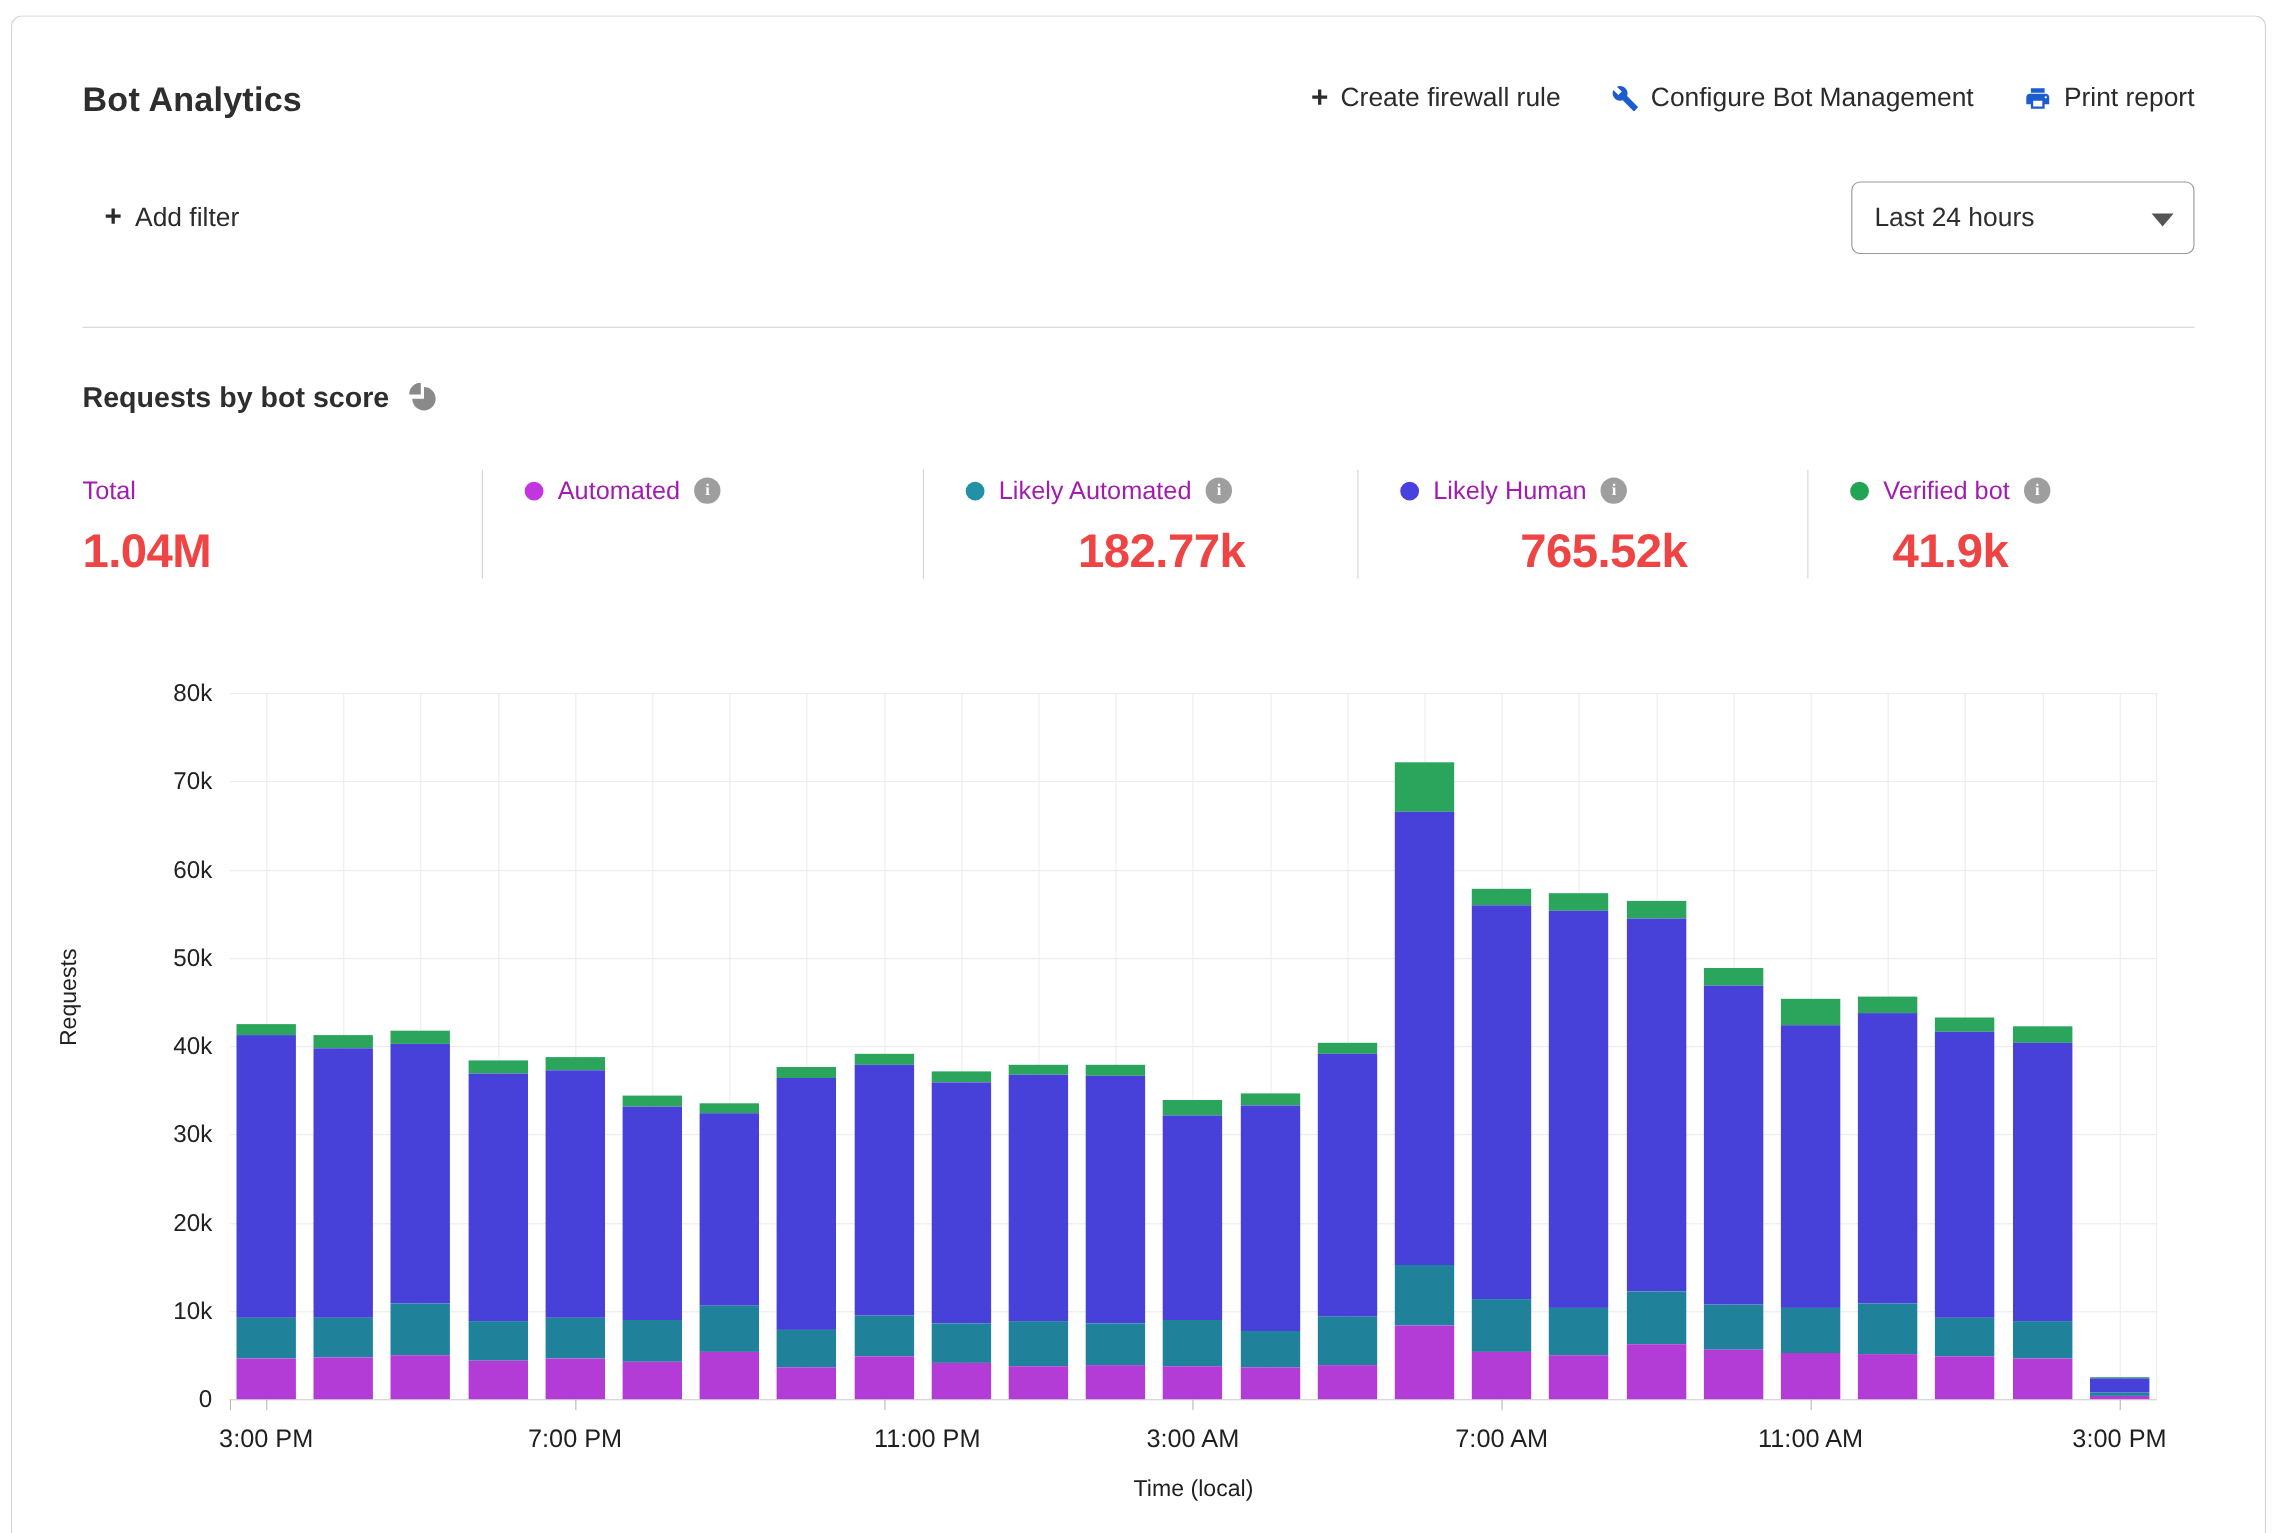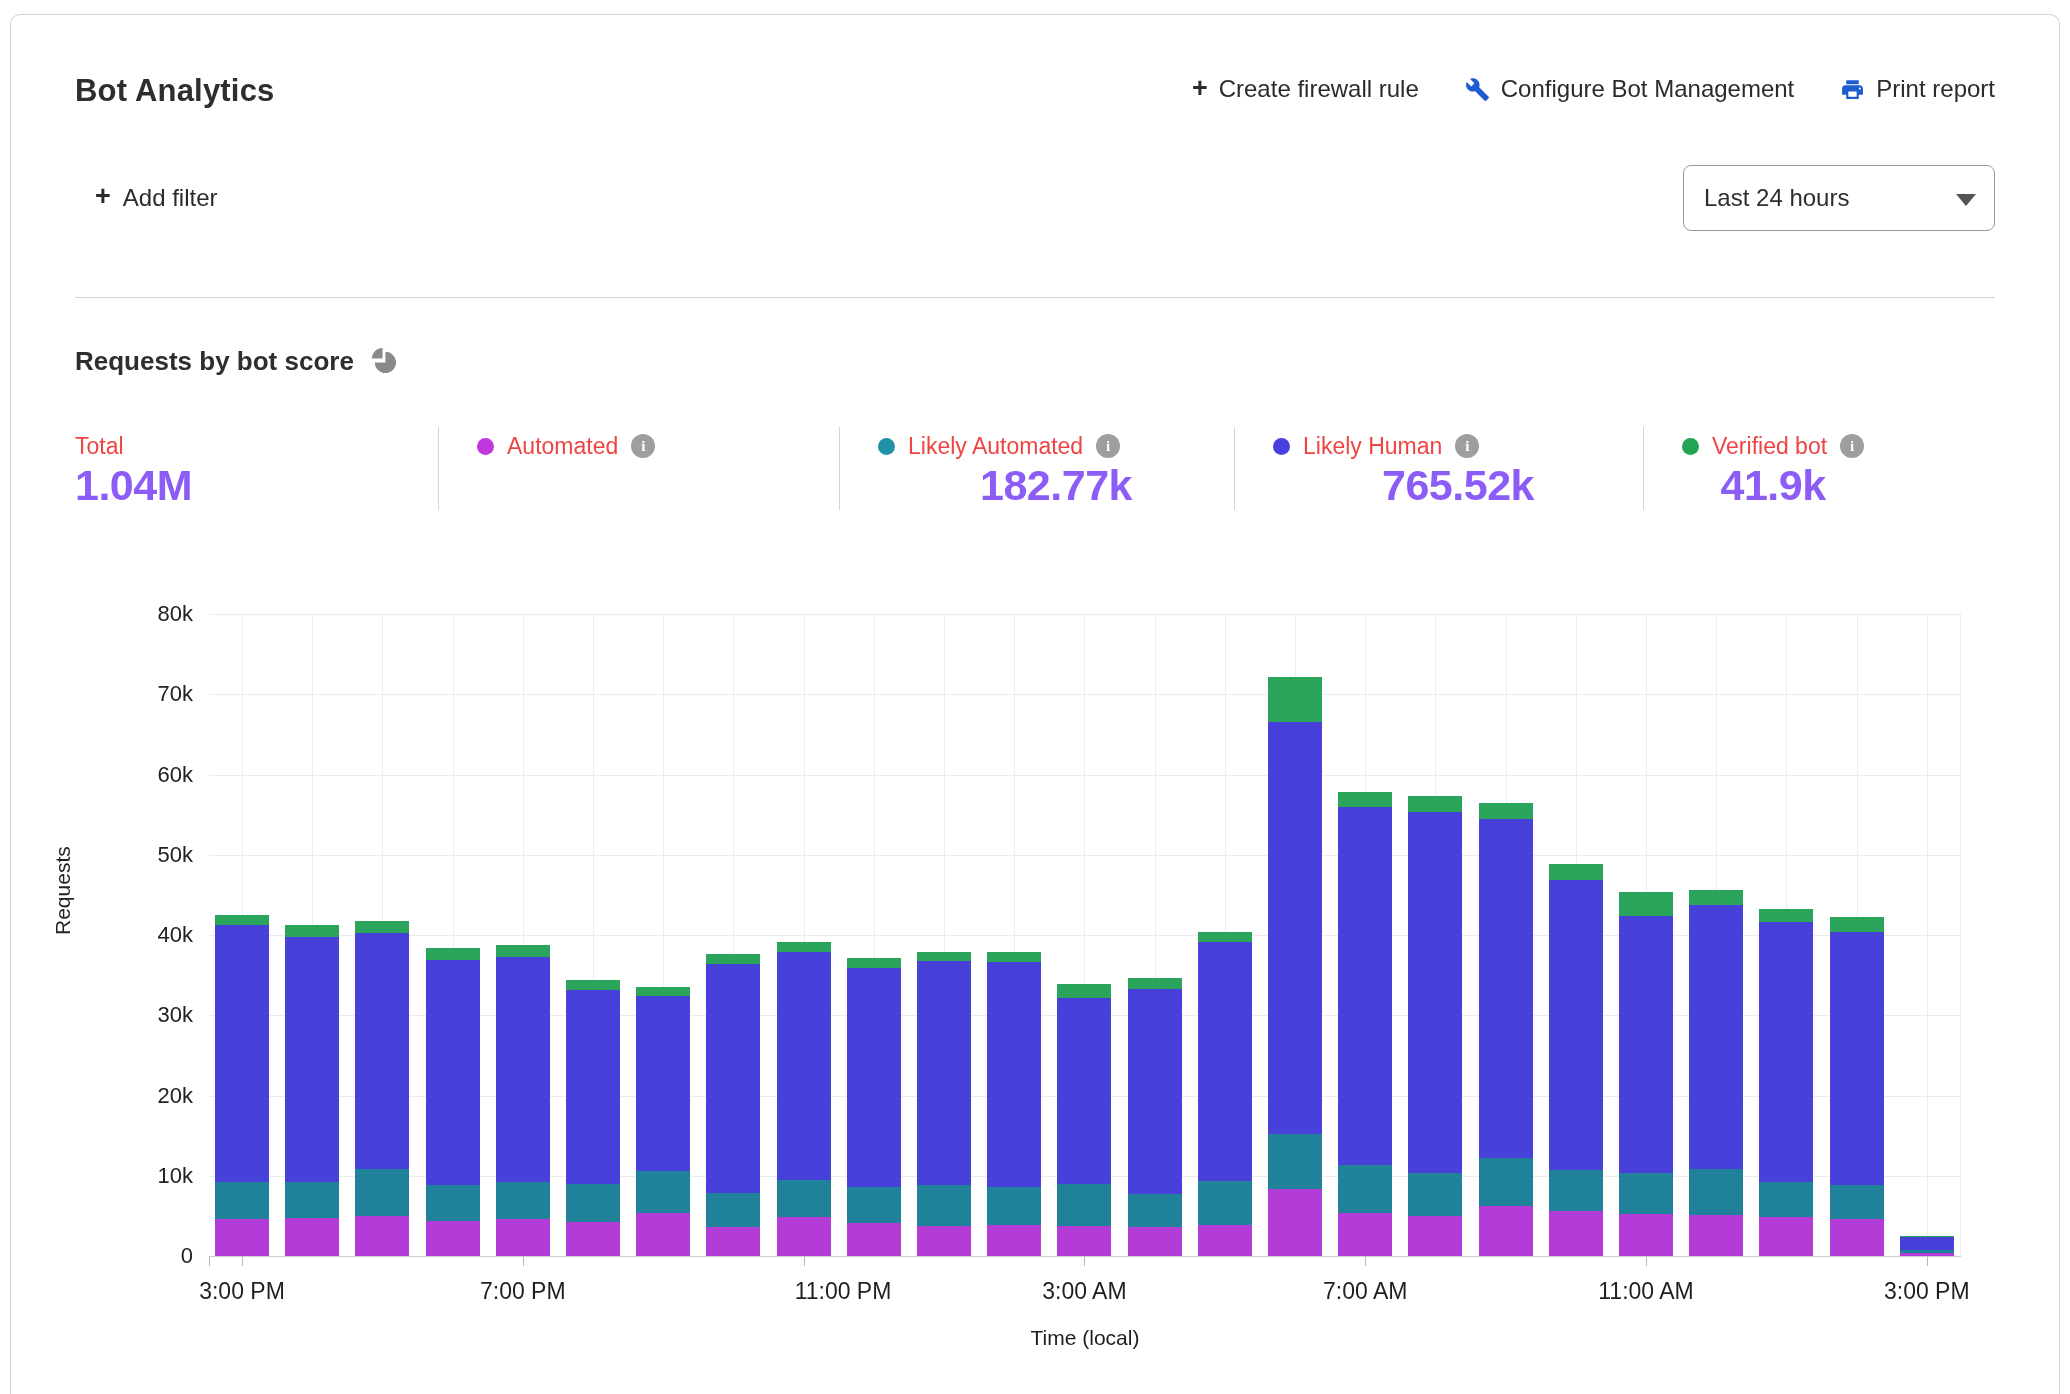--- a/index.html
+++ b/index.html
@@ -32,26 +32,26 @@
   .section { padding:48px 64px 0 64px; }
   .sec-title-row { display:flex; align-items:center; gap:16px; }
   .sec-title { font-size:26px; font-weight:bold; color:#2e2e2e; }
   
   .stats { display:flex; margin-top:50px; }
   .stat { padding-top:4px; }
   .stat-b1 { width:363px; }
   .stat-b2 { width:401px; } .stat-b3 { width:395px; } .stat-b4 { width:409px; }
   .stat + .stat { border-left:1px solid #d4d4d4; padding-left:38px;text-align:center; }
   .stat-label-row { display:flex; align-items:center; gap:13px; height:30px; }
-  .stat-label { font-size:23px; color:#ef4444; }
+  .stat-label { font-size:23px; color:#a21caf; }
   .dot { width:17px; height:17px; border-radius:50%; flex:none; }
   .info-icon { width:24px; height:24px; border-radius:50%; background:#9e9e9e; color:#fff;
                font-size:15px; font-weight:bold; display:flex; align-items:center;
                justify-content:center; font-family:"Liberation Serif", serif; cursor:pointer;}
-  .stat-value { font-size:43px; font-weight:bold; color:#8b5cf6; margin-top:0;
+  .stat-value { font-size:43px; font-weight:bold; color:#ef4444; margin-top:16px;
                 letter-spacing:-0.5px; }
   
   .chart-wrap { position:relative; margin-top:104px; height:760px; }
   .plot { position:absolute; left:134px; top:0; width:1752px; height:642px; }
   .hgrid { position:absolute; left:0; width:100%; height:1px; background:#ececec; }
   .hgrid.base { background:#cfcfcf; }
   .vgrid { position:absolute; top:0; bottom:0; width:1px; background:#ededed; }
   .ylab { position:absolute; width:118px; text-align:right; font-size:22px; color:#222;
           line-height:26px; left:0; }
   .ylabel-rot { position:absolute; left:-12px; top:321px; transform:rotate(-90deg) translateY(-50%);

